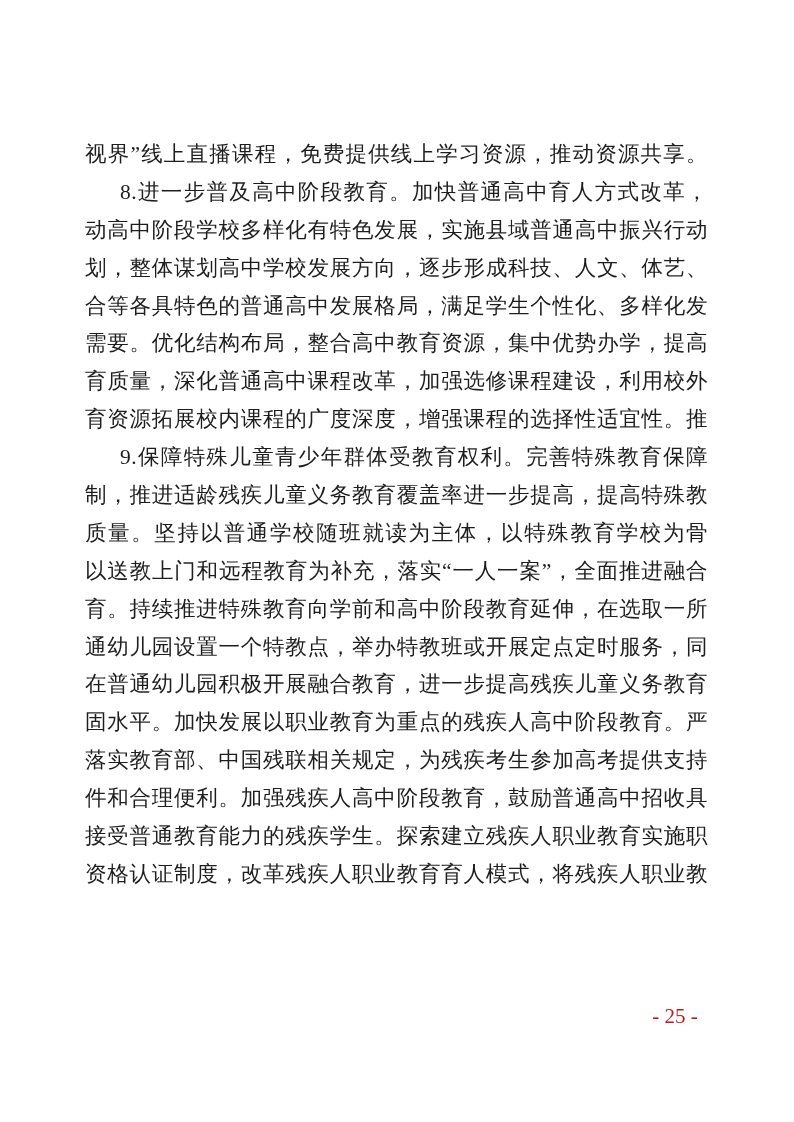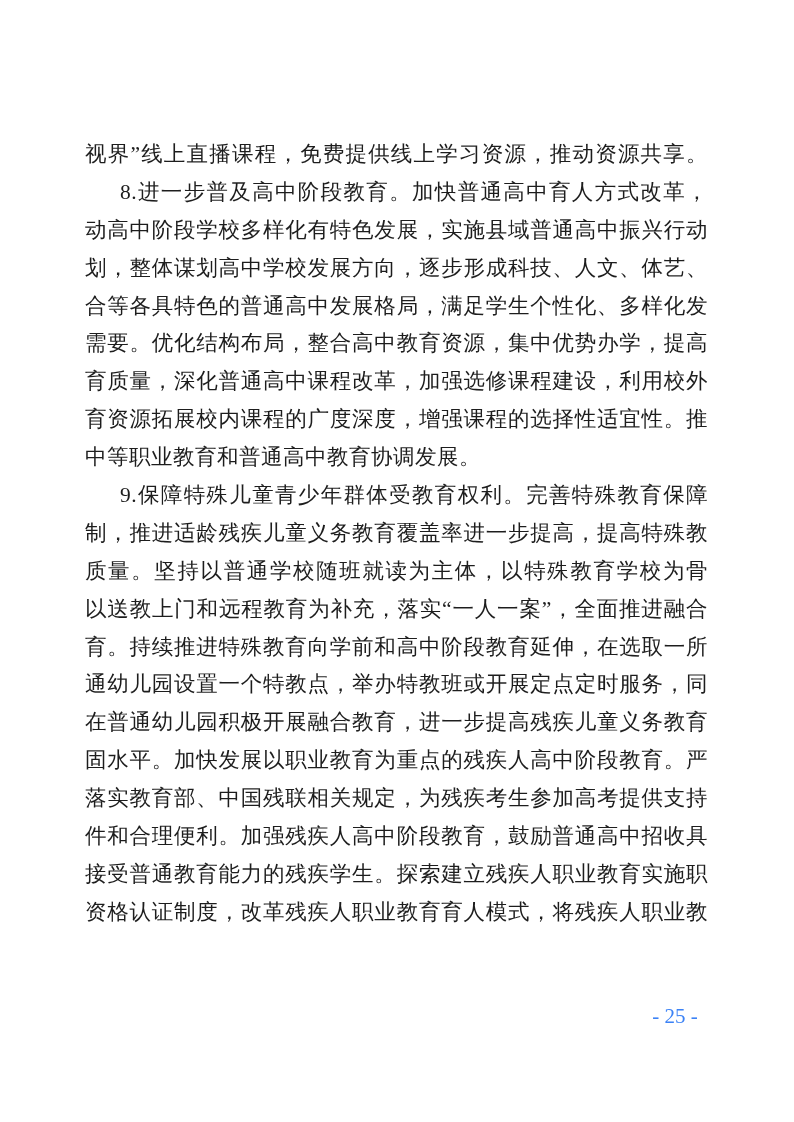--- a/index.html
+++ b/index.html
@@ -40,37 +40,36 @@
     text-indent: 35px;
   }
   .page-number {
     position: absolute;
     left: 615px;
     top: 1000px;
     width: 120px;
     text-align: center;
     font-size: 21px;
     line-height: 32px;
-    color: #3b82f6;
+    color: #b91c1c;
   }
 </style>
 </head>
 <body>
 
 <div class="page">
   <main class="text-block" id="text-block">
       <div class="line fill">视界”线上直播课程，免费提供线上学习资源，推动资源共享。严禁</div>
       <div class="line fill indent">8.进一步普及高中阶段教育。加快普通高中育人方式改革，推</div>
       <div class="line fill">动高中阶段学校多样化有特色发展，实施县域普通高中振兴行动计</div>
       <div class="line fill">划，整体谋划高中学校发展方向，逐步形成科技、人文、体艺、综</div>
       <div class="line fill">合等各具特色的普通高中发展格局，满足学生个性化、多样化发展</div>
       <div class="line fill">需要。优化结构布局，整合高中教育资源，集中优势办学，提高教</div>
       <div class="line fill">育质量，深化普通高中课程改革，加强选修课程建设，利用校外教</div>
       <div class="line fill">育资源拓展校内课程的广度深度，增强课程的选择性适宜性。推进</div>
-      <div class="line">中等职业教育和普通高中教育协调发展。</div>
       <div class="line fill indent">9.保障特殊儿童青少年群体受教育权利。完善特殊教育保障机</div>
       <div class="line fill">制，推进适龄残疾儿童义务教育覆盖率进一步提高，提高特殊教育</div>
       <div class="line fill">质量。坚持以普通学校随班就读为主体，以特殊教育学校为骨干，</div>
       <div class="line fill">以送教上门和远程教育为补充，落实“一人一案”，全面推进融合教</div>
       <div class="line fill">育。持续推进特殊教育向学前和高中阶段教育延伸，在选取一所普</div>
       <div class="line fill">通幼儿园设置一个特教点，举办特教班或开展定点定时服务，同时</div>
       <div class="line fill">在普通幼儿园积极开展融合教育，进一步提高残疾儿童义务教育巩</div>
       <div class="line fill">固水平。加快发展以职业教育为重点的残疾人高中阶段教育。严格</div>
       <div class="line fill">落实教育部、中国残联相关规定，为残疾考生参加高考提供支持条</div>
       <div class="line fill">件和合理便利。加强残疾人高中阶段教育，鼓励普通高中招收具有</div>

